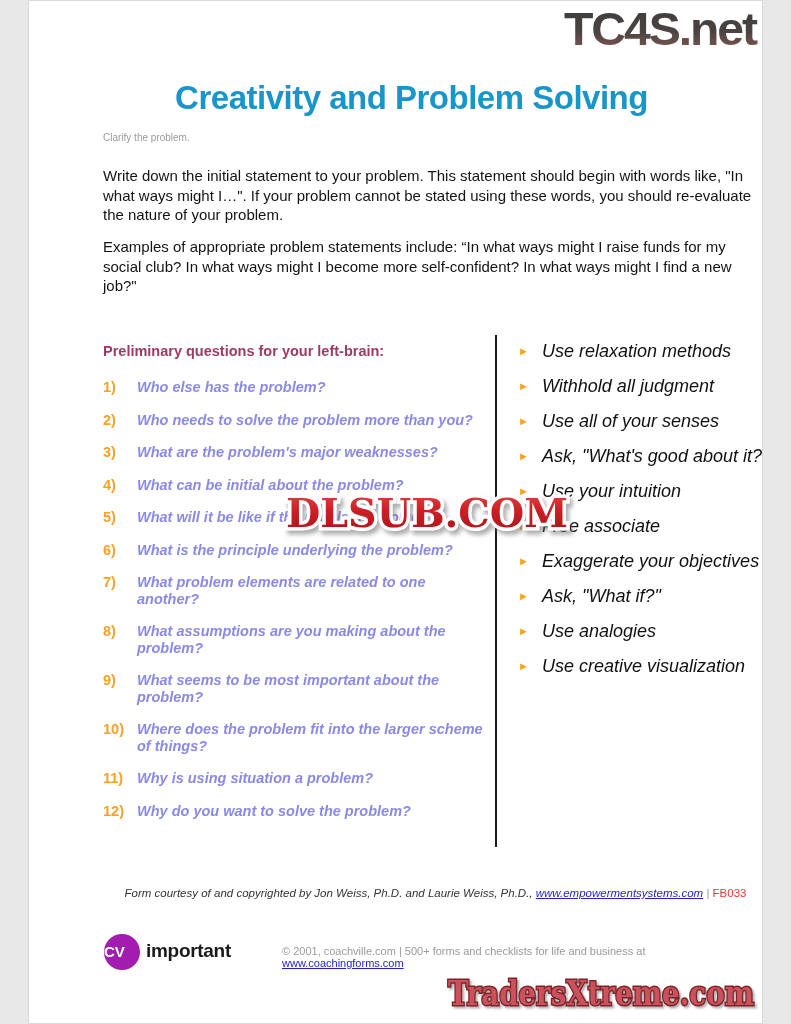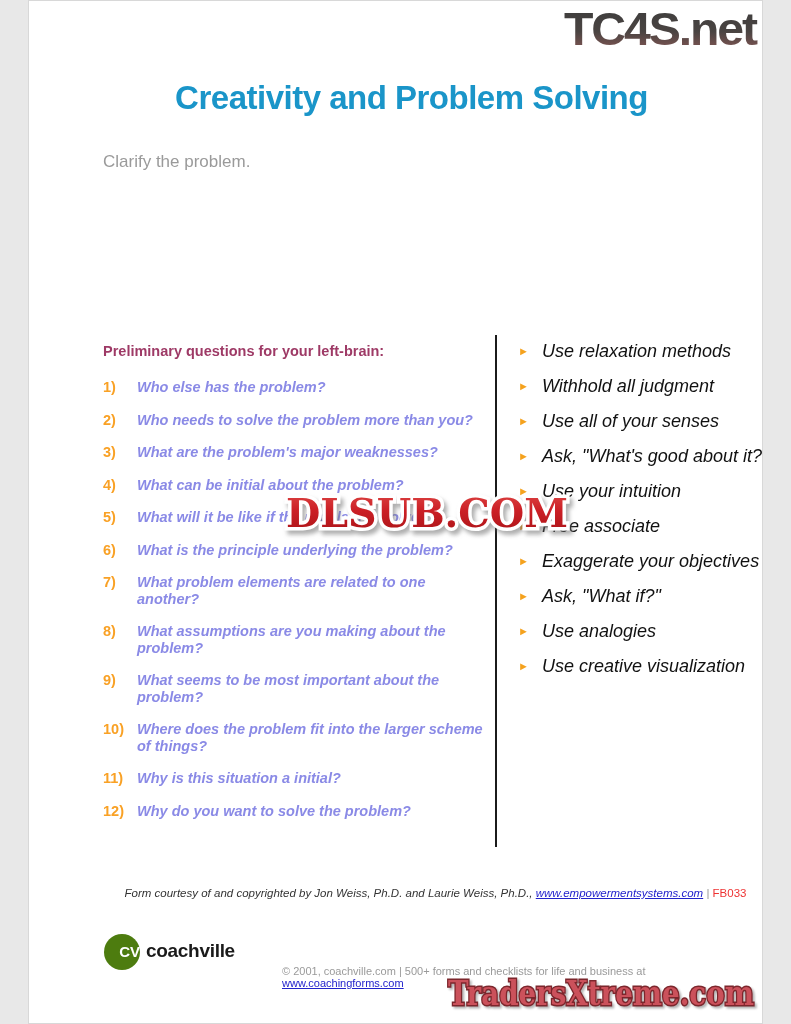--- a/index.html
+++ b/index.html
@@ -11,22 +11,22 @@
   }
   
   .tc4s { position:absolute; top:0px; right:2px; }
   
   .title {
     position:absolute; top:78px; left:0; width:100%;
     text-align:center; font-size:33px; font-weight:bold;
     letter-spacing:-0.5px; color:#1a95c9;margin-left:16px;
   }
   .clarify {
-    position:absolute; left:74px; top:151px;
-    font-size:17px; color:#9a9a9a;
+    position:absolute; left:74px; top:131px;
+    font-size:10px; color:#9a9a9a;
   }
   .para { position:absolute; left:74px; width:650px; font-size:15px; line-height:19.5px; color:#141414; }
   .para1 { top:165px; }
   .para2 { top:236px; }
 
   
   .left-col  { position:absolute; left:74px;  top:342px; width:386px; }
   .right-col { position:absolute; left:489px; top:342px; width:290px; }
   .col-heading {
     font-size:14.5px; font-weight:bold; color:#9e3a66; line-height:17px;
@@ -55,30 +55,30 @@
     position:absolute; top:886px; left:0; width:100%;
     padding-left:80px; box-sizing:border-box; text-align:center;
     font-size:11.5px; font-style:italic; color:#333;
   }
   .courtesy a { color:#2222cc; }
   .courtesy .sep { color:#9a9a9a; font-style:normal; }
   .courtesy .code { color:#ee3333; font-style:normal; }
 
   .cv-logo {
     position:absolute; left:75px; top:933px; width:36px; height:36px;
-    background:#4d7c0f; border-radius:50%; color:#fff;
-    font-weight:bold; font-size:15px; line-height:36px; text-align:right;
+    background:#a21caf; border-radius:50%; color:#fff;
+    font-weight:bold; font-size:15px; line-height:36px; text-align:left;
   }
   .cv-name {
     position:absolute; left:117px; top:939px;
     font-size:19px; font-weight:bold; color:#1a1a1a; letter-spacing:-0.3px;
   }
   .copyright {
     position:absolute; left:253px; top:944px;
-    font-size:11px; color:#9a9a9a;margin-top:20px;
+    font-size:11px; color:#9a9a9a;
   }
   .copyright a { color:#2222cc; }
 
   .traders { position:absolute; right:1px; bottom:6px; }
 </style>
 </head>
 <body>
 
 <div class="page">
 
@@ -90,20 +90,22 @@
         <stop offset="100%" stop-color="#8e5a57"></stop>
       </linearGradient>
     </defs>
     <text x="100" y="44" text-anchor="middle" font-family="Liberation Sans, sans-serif" font-weight="bold" font-size="46" letter-spacing="-2" textLength="192" lengthAdjust="spacingAndGlyphs" fill="url(#tc4sGrad)">TC4S.net</text>
   </svg>
 
   <div class="title">Creativity and Problem Solving</div>
 
   <div class="clarify">Clarify the problem.</div>
 
+  <div class="para para1">Write down the initial statement to your problem.  This statement should begin with words like, "In what ways might I…".  If your problem cannot be stated using these words, you should re-evaluate the nature of your problem.</div>
+  <div class="para para2">Examples of appropriate problem statements include: “In what ways might I raise funds for my social club?  In what ways might I become more self-confident?  In what ways might I find a new job?"</div>
 
   <div class="left-col">
     <div class="col-heading">Preliminary questions for your left-brain:</div>
     <div>
 
         <div class="q-row">
           <span class="q-num">1)</span>
           <span class="q-text">Who else has the problem?</span>
         </div>
 
@@ -151,21 +153,21 @@
         </div>
 
         <div class="q-row">
           <span class="q-num">10)</span>
           <span class="q-text">Where does the problem fit into the larger scheme
 of things?</span>
         </div>
 
         <div class="q-row">
           <span class="q-num">11)</span>
-          <span class="q-text">Why is this situation a initial?</span>
+          <span class="q-text">Why is using situation a problem?</span>
         </div>
 
         <div class="q-row">
           <span class="q-num">12)</span>
           <span class="q-text">Why do you want to solve the problem?</span>
         </div>
       </div>
   </div>
 
   <div class="divider"></div>
@@ -234,21 +236,21 @@
       </linearGradient>
     </defs>
     <text x="150" y="42" text-anchor="middle" font-family="DejaVu Serif, serif" font-weight="bold" font-size="40" textLength="282" lengthAdjust="spacingAndGlyphs" fill="url(#dlsubGrad)" stroke="#ffffff" stroke-width="7" style="paint-order:stroke;">DLSUB.COM</text>
   </svg>
 
   <div class="courtesy">
     <span>Form courtesy of and copyrighted by Jon Weiss, Ph.D. and Laurie Weiss, Ph.D., </span><a href="#">www.empowermentsystems.com</a><span class="sep"> | </span><span class="code">FB033</span>
   </div>
 
   <div class="cv-logo">CV</div>
-  <div class="cv-name">coachville</div>
+  <div class="cv-name">important</div>
   <div class="copyright">
     <span>© 2001, coachville.com | 500+ forms and checklists for life and business at </span><a href="#">www.coachingforms.com</a>
   </div>
 
   <svg class="traders" width="320" height="44" style="filter: drop-shadow(2px 2px 1px rgba(160,160,160,0.8));">
     <text x="160" y="32" text-anchor="middle" font-family="DejaVu Serif, serif" font-weight="bold" font-size="33" textLength="306" lengthAdjust="spacingAndGlyphs" fill="#cb515b" stroke="#7c262c" stroke-width="3" style="paint-order:stroke;">TradersXtreme.com</text>
   </svg>
 
 </div>
 

